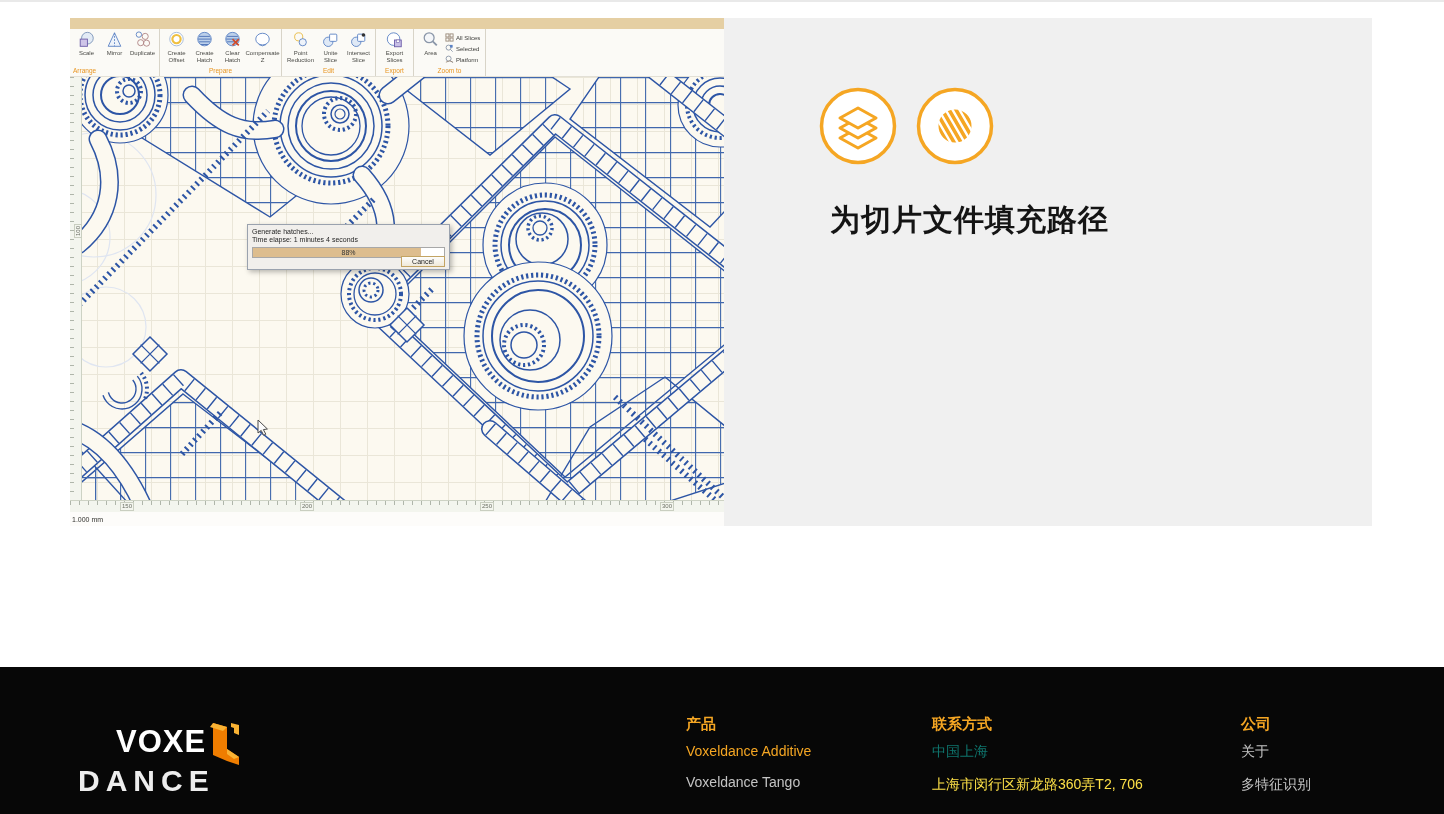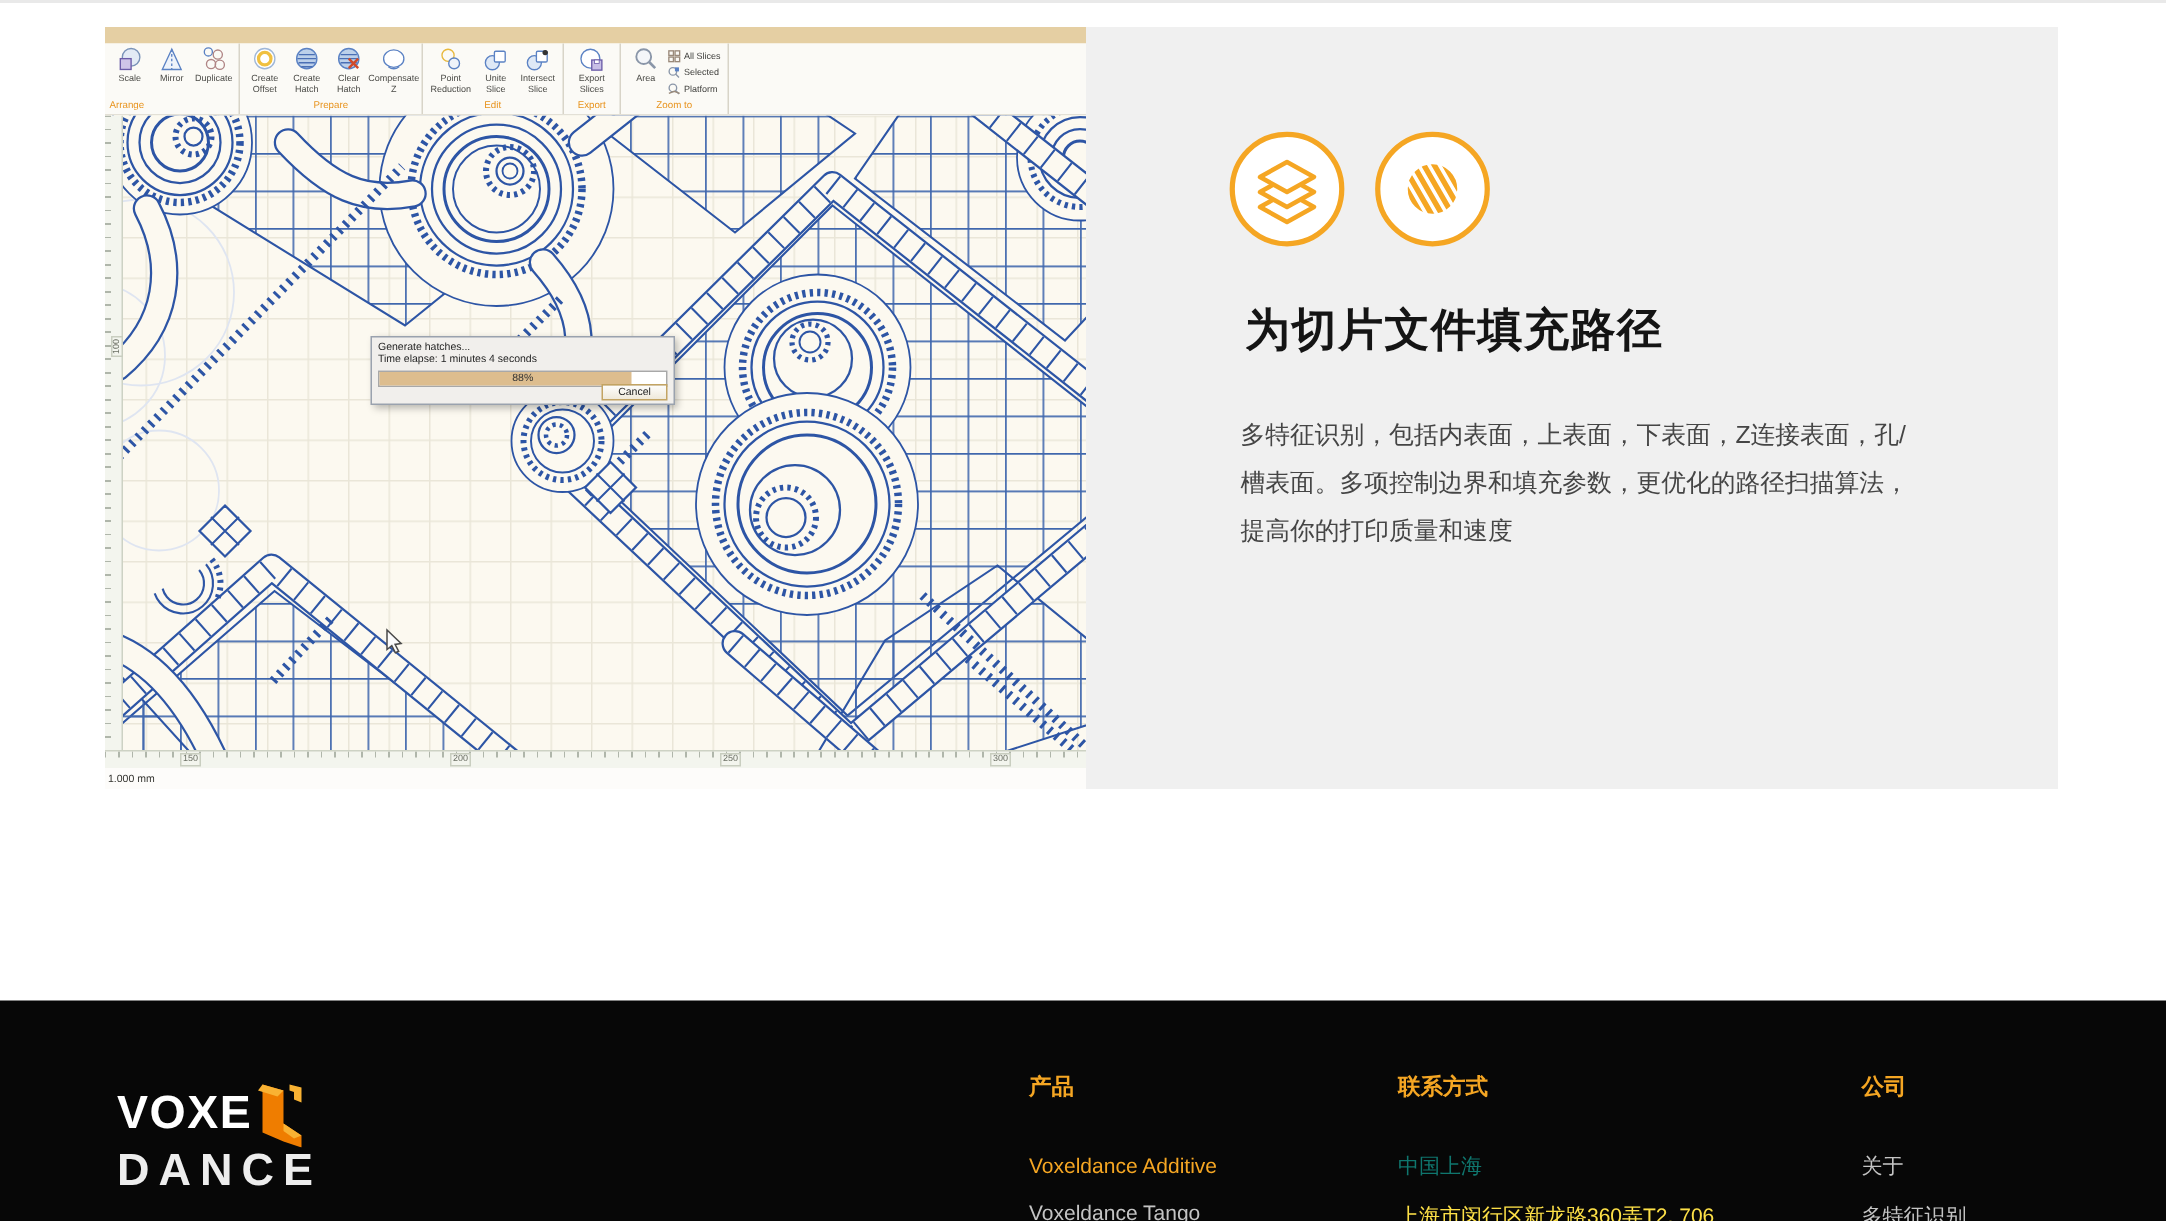--- a/index.html
+++ b/index.html
@@ -62,24 +62,24 @@
   .panel-icons { position:absolute; left:94px; top:68px; display:flex; gap:17px; }
   .panel-heading { position:absolute; left:106px; top:182px; font-size:30px; font-weight:700;
     color:#141414; letter-spacing:1px; }
   .panel-body { position:absolute; left:103px; top:256px; width:452px; font-size:16.5px;
     line-height:32px; color:#454545; }
 
   
   .footer { position:absolute; left:0; top:665px; width:1444px; height:149px; background:#070707; }
   .logo { position:absolute; left:78px; top:60px; }
   .logo-l1 { display:flex; align-items:flex-start; }
-  .logo-l1 b { font-size:31px; font-weight:700; color:#ffffff; letter-spacing:1px; line-height:30px; }
+  .logo-l1 b { font-size:31px; font-weight:700; color:#ffffff; letter-spacing:1px; line-height:30px;margin-left:38px; }
   .logo-l2 { font-size:30px; font-weight:700; color:#ededed; letter-spacing:6px; line-height:32px; }
   .fcol { position:absolute; top:48px; }
-  .fcol .ftitle { font-size:15px; font-weight:700; color:#f5a623; margin-bottom:35px; }
+  .fcol .ftitle { font-size:15px; font-weight:700; color:#f5a623; margin-bottom:9px; }
   .flink { font-size:14px; color:#c4c4c4; margin-bottom:15px; cursor:pointer; white-space:nowrap; }
   .flink.hl { color:#f5a623; font-weight:400; }
   .fcol-contact .flink { cursor:default; }
   .fcol-contact .flink.hl { color:#0f766e; font-weight:400; }
   .fcol-contact .flink { color:#fde047; }
 </style>
 </head>
 <body>
 
 <div class="screenshot">
@@ -380,21 +380,20 @@
           <line x1="31" y1="18" x2="31" y2="62"></line>
         <line x1="37" y1="18" x2="37" y2="62"></line>
           <line x1="43" y1="18" x2="43" y2="62"></line>
         <line x1="49" y1="18" x2="49" y2="62"></line>
           <line x1="55" y1="18" x2="55" y2="62"></line>
       </g>
       <circle cx="40" cy="40" r="19" fill="none" stroke="#ffffff" stroke-width="5"></circle>
     </svg>
   </div>
   <h1 class="panel-heading">为切片文件填充路径</h1>
-  <p class="panel-body">多特征识别，包括内表面，上表面，下表面，Z连接表面，孔/槽表面。多项控制边界和填充参数，更优化的路径扫描算法，提高你的打印质量和速度</p>
 </div>
 
 <div class="footer">
   <div class="logo">
     <div class="logo-l1">
       <b>VOXE</b>
       <svg width="32" height="44" viewBox="0 0 32 44" style="margin:-6px 0 0 2px">
         <path d="M5 2 L19 6 V28 L31 36 V44 L19 40 L5 34 Z" fill="#ef7d00"></path>
         <path d="M5 2 L19 6 L15 10 L2 6 Z" fill="#f9b233"></path>
         <path d="M19 28 L31 36 L26 38 L19 33 Z" fill="#f9b233"></path>

